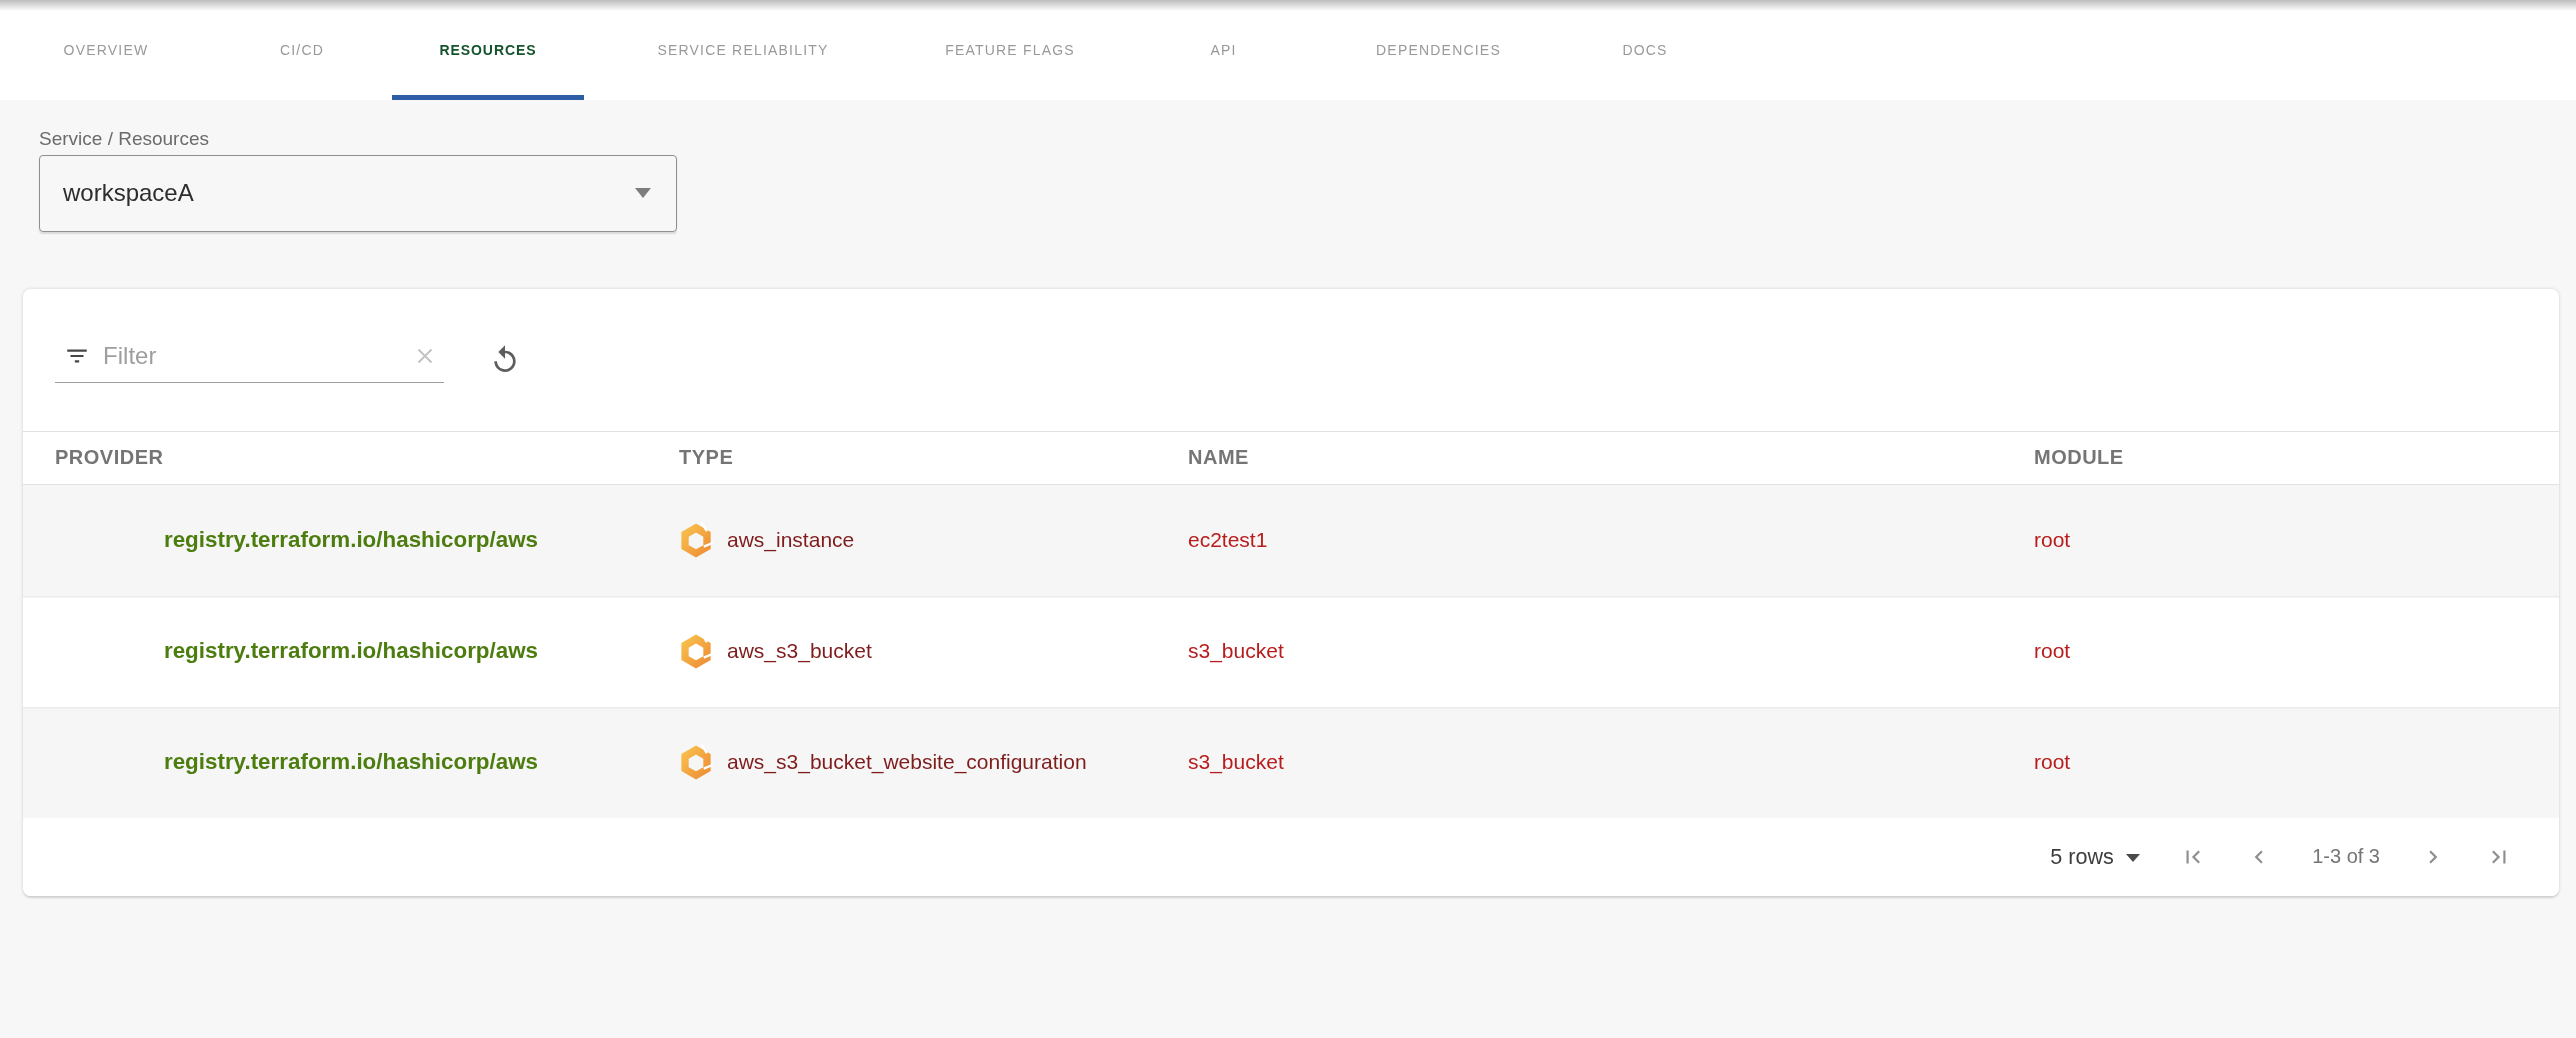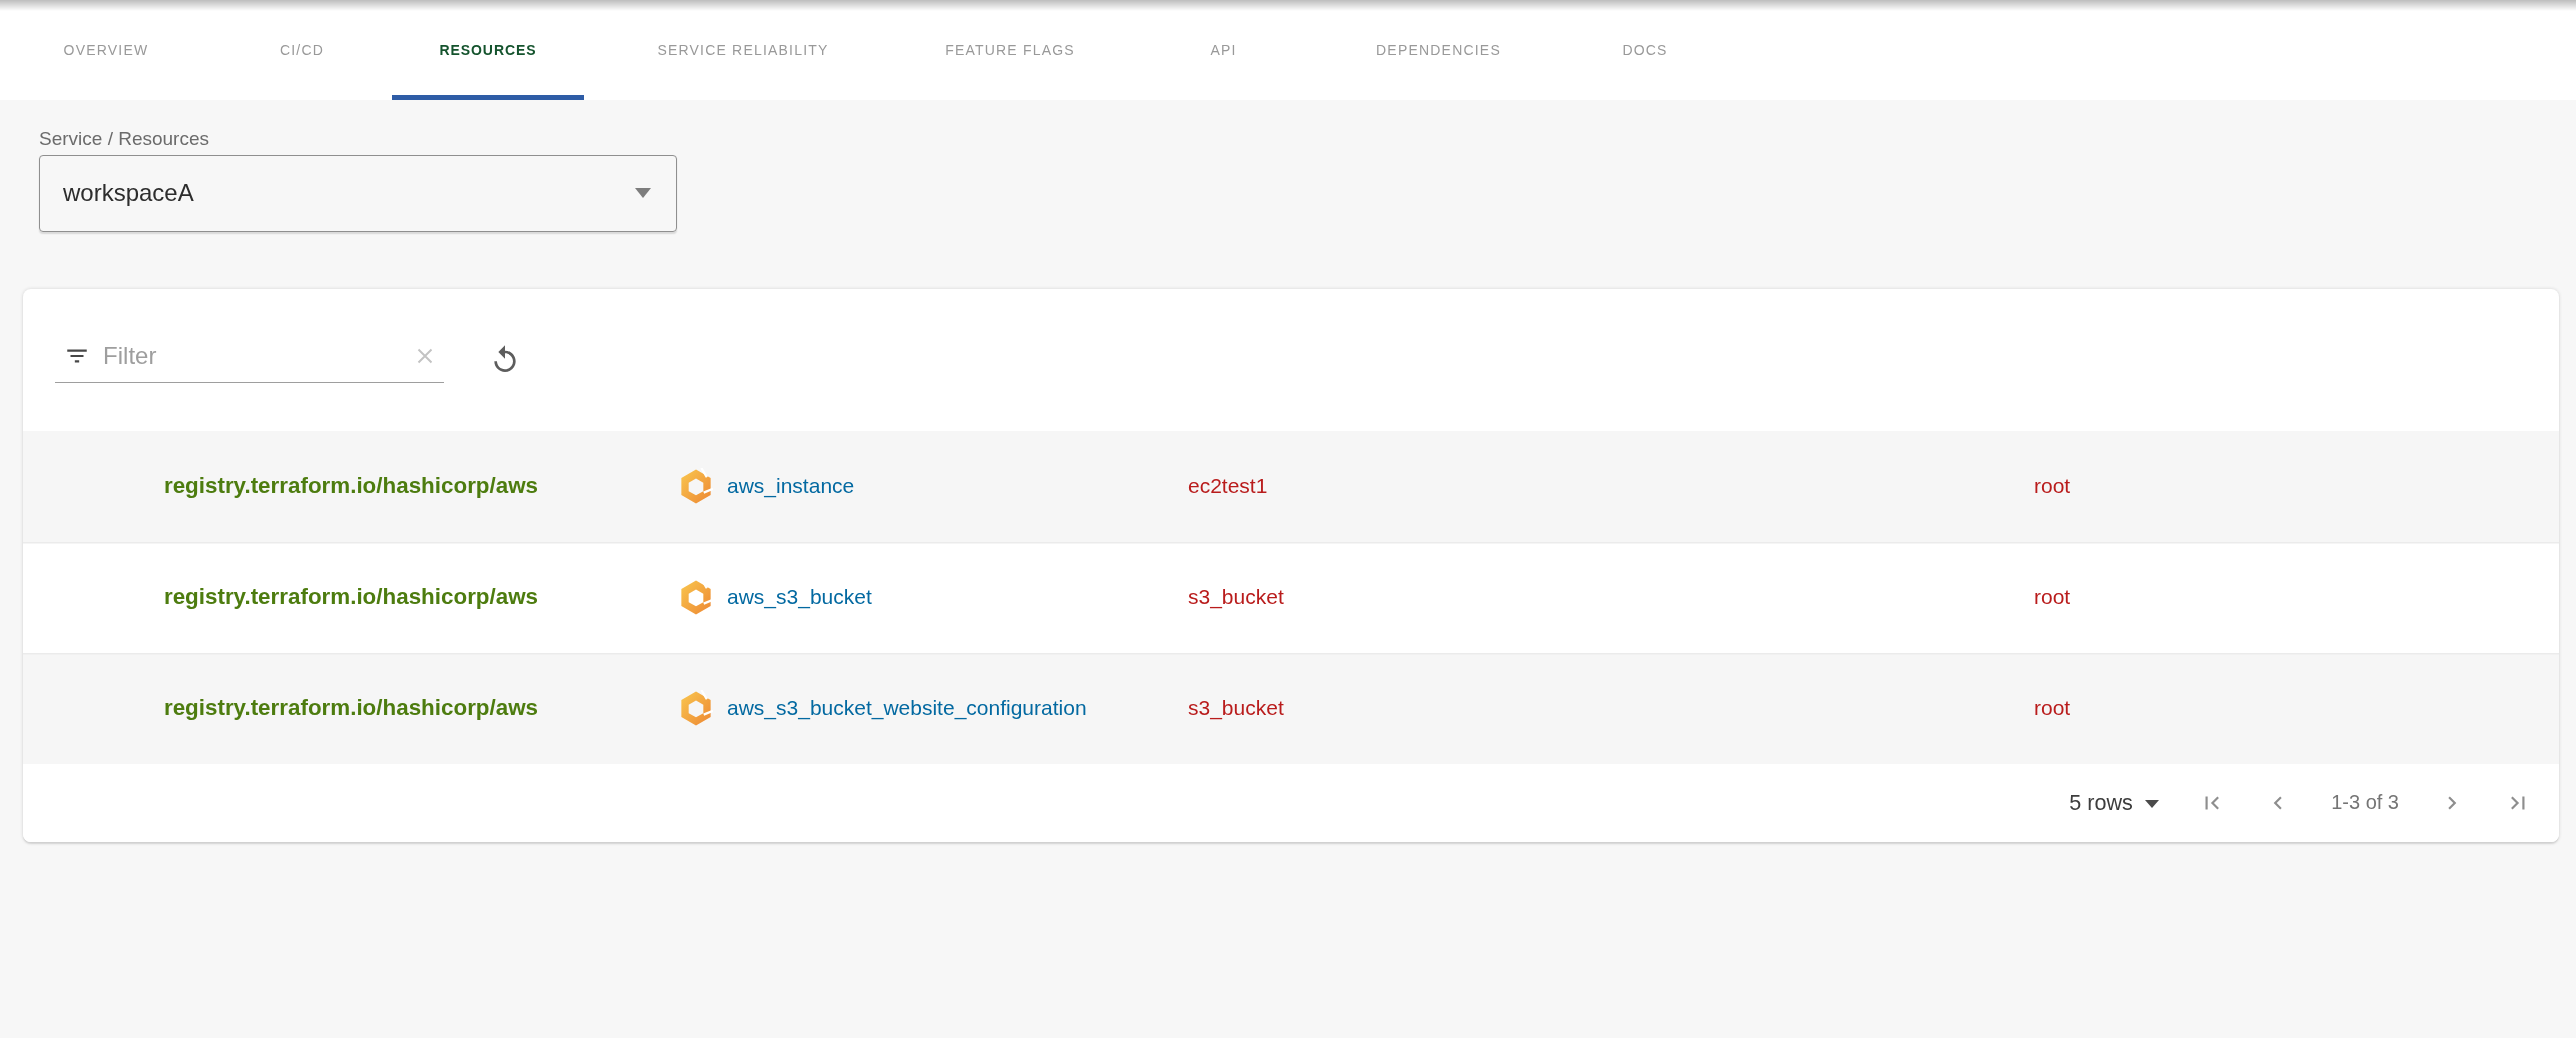--- a/index.html
+++ b/index.html
@@ -88,27 +88,27 @@
 
   .trow {
     display:grid; grid-template-columns:656px 509px 846px 1fr;
     height:111px; align-items:center;
   }
   .trow:nth-child(odd) { background:#f6f6f6; }
   .trow + .trow { box-shadow: inset 0 1.5px 0 #ebebeb; }
 
   .provider-cell { text-align:center; }
   .provider-link { font-size:22.4px; font-weight:700; color:#4d7c0f; text-decoration:none; cursor:pointer; }
-  .type-cell { display:flex; align-items:center; gap:14px; font-size:21px; color:#0369a1; }
+  .type-cell { display:flex; align-items:center; gap:14px; font-size:21px; color:#7f1d1d; }
   .name-cell, .module-cell { font-size:21px; color:#b91c1c; }
 
   
   .tfoot {
     height:78px; display:flex; align-items:center; justify-content:flex-end;
-    gap:40px; padding-right:28px; background:#ffffff;
+    gap:40px; padding-right:47px; background:#ffffff;
   }
   .rows-select { display:flex; align-items:center; gap:12.3px; cursor:pointer; }
   .rows-select-label { font-size:21.6px; color:#3d3d3d; }
   .rows-caret {
     width:0; height:0;
     border-left:7px solid transparent; border-right:7px solid transparent;
     border-top:8.5px solid #4a4a4a; margin-top:2.3px;
   }
   .page-range { font-size:20px; color:#757575; }
   .pager-btn svg { display:block; }
@@ -182,20 +182,26 @@
         </button>
       </div>
 
       <button class="icon-btn">
         <svg width="32" height="32" viewBox="0 0 24 24">
             <path fill="#5d5d5d" d="M12 5V1L7 6l5 5V7c3.31 0 6 2.69 6 6s-2.69 6-6 6-6-2.69-6-6H4c0 4.42 3.58 8 8 8s8-3.58 8-8-3.58-8-8-8z"></path>
           </svg>
       </button>
     </div>
 
+    <div class="thead">
+      <div class="th col-provider">PROVIDER</div>
+      <div class="th">TYPE</div>
+      <div class="th">NAME</div>
+      <div class="th">MODULE</div>
+    </div>
 
     <div>
 
       <div class="trow">
         <div class="provider-cell">
           <a class="provider-link">registry.terraform.io/hashicorp/aws</a>
         </div>
         <div class="type-cell">
           <span style="display:flex">
             <svg width="34" height="37" viewBox="0 0 44 48">

